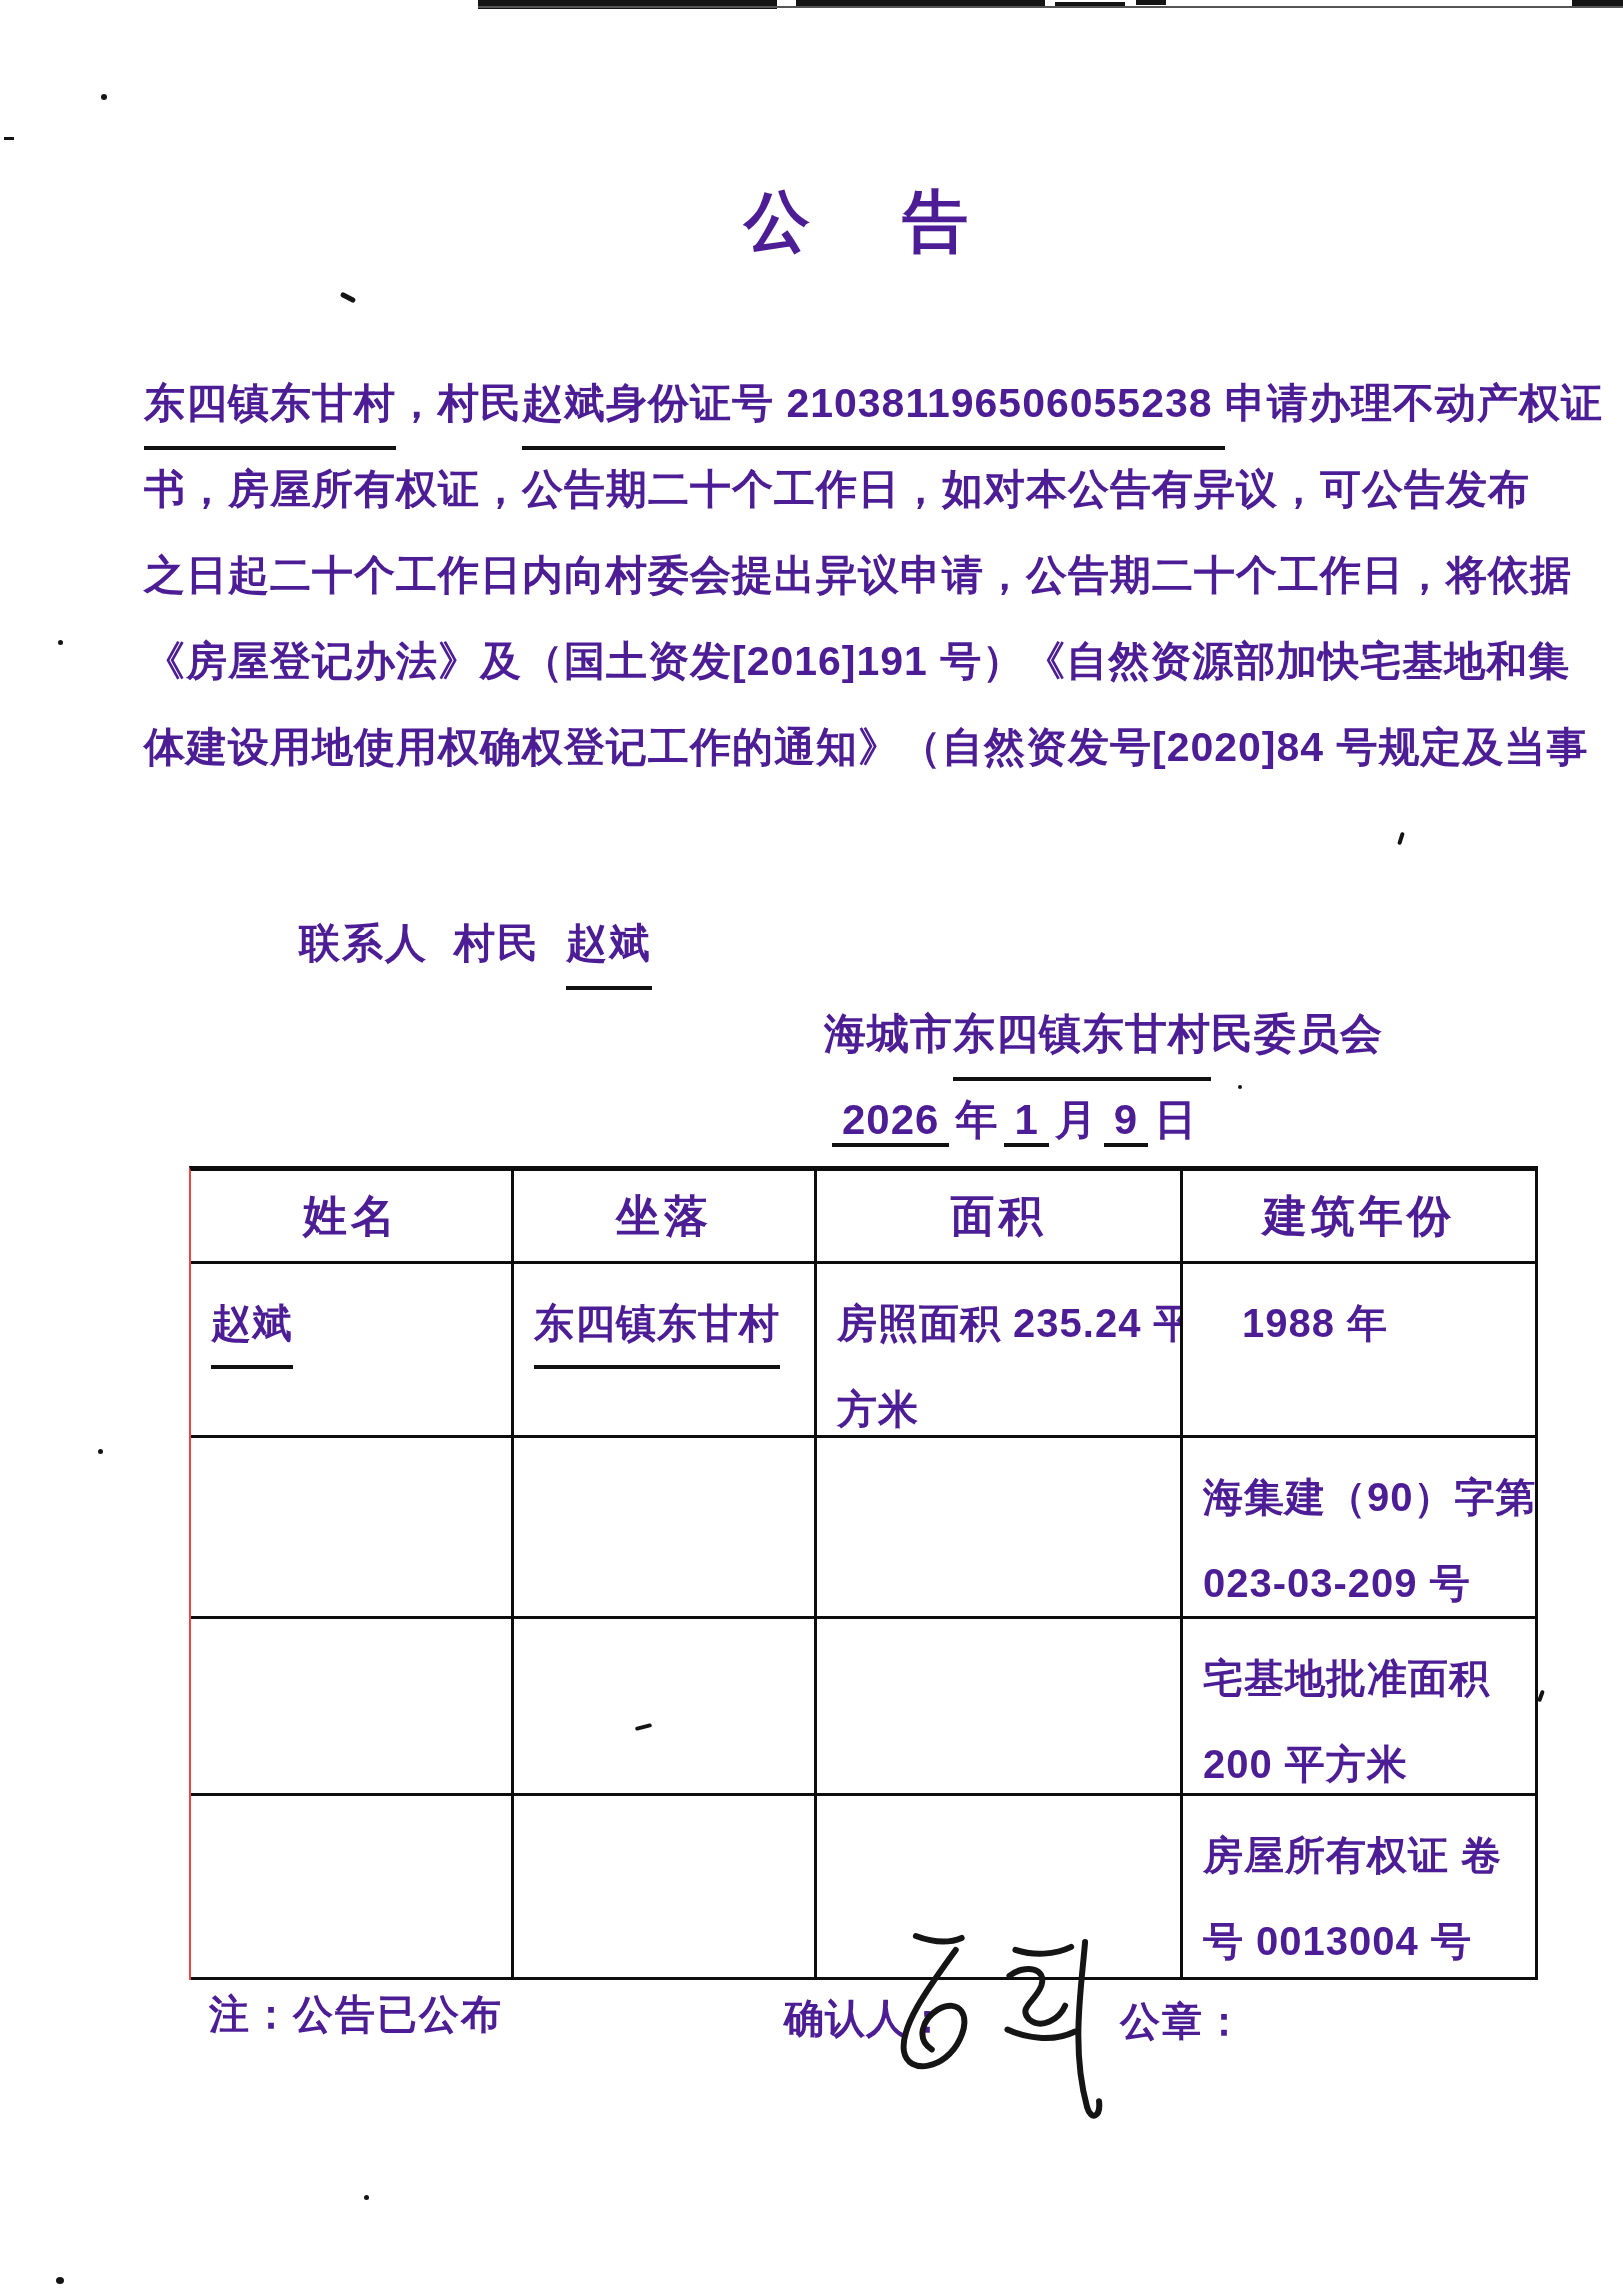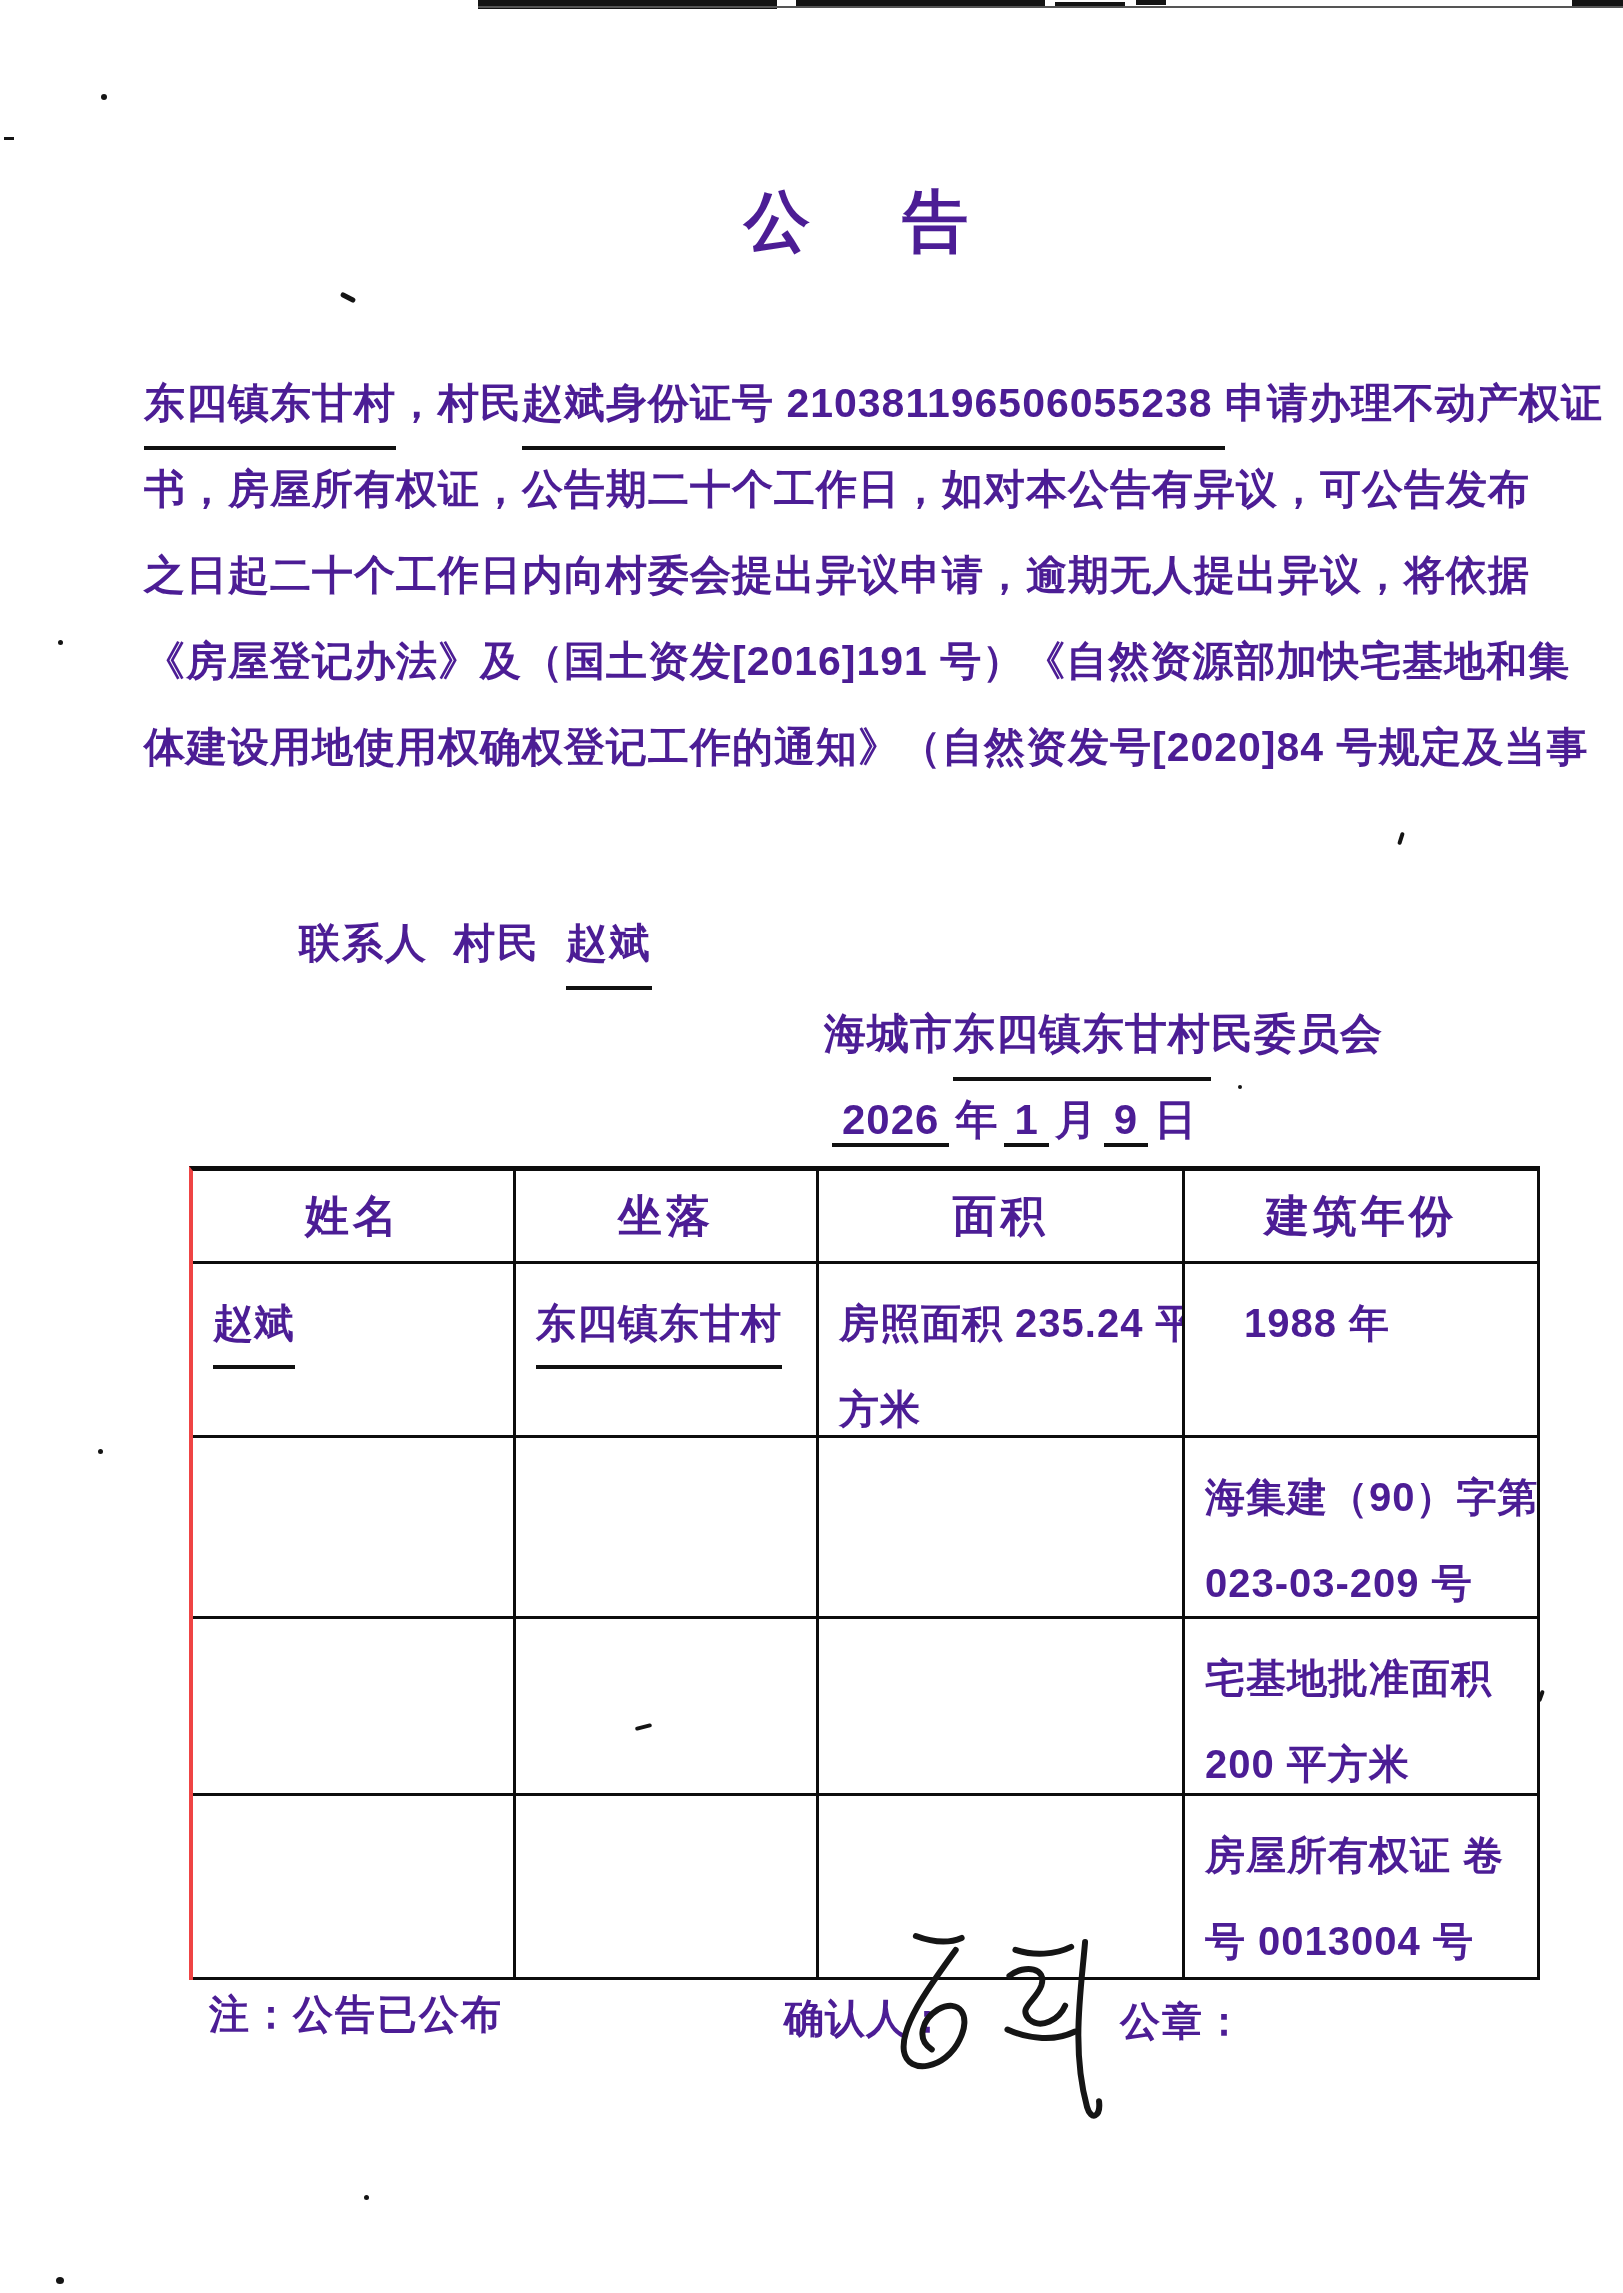--- a/index.html
+++ b/index.html
@@ -24,21 +24,21 @@
   .issuer { position:absolute; left:824px; top:995px; font-size:42px; letter-spacing:1px; white-space:nowrap; height:78px; line-height:78px;}
   .dateline { position:absolute; left:832px; top:1081px; font-size:42px; letter-spacing:1px; white-space:nowrap; height:78px; line-height:78px;}
   .dateline .num { padding:0 10px; }
   .dateline .lbl { margin:0 6px; }
   
   .ntable {
     position:absolute; left:189px; top:1166px;
     display:grid;
     grid-template-columns:323px 303px 366px 355px;
     grid-template-rows:93px 174px 181px 177px 184px;
-    border-top:5px solid #0d0d0d; border-left:4px solid #ef4444;
+    border-top:5px solid #0d0d0d; border-left:2px solid #ef4444;
   }
   .cell { border-right:3px solid #0d0d0d; border-bottom:3px solid #0d0d0d; font-size:40px; overflow:hidden; }
   .cell.th { display:flex; align-items:center; justify-content:center; font-size:44px; letter-spacing:4px; }
   .cell.td { padding:16px 12px 0 20px; line-height:86px; letter-spacing:1px; }
   .cell.td.year { padding-left:59px; }
   .cell .cl { height:86px; white-space:nowrap; }
   
   .f-note { position:absolute; left:209px; top:1987px; font-size:40px; letter-spacing:2px; }
   .f-confirm { position:absolute; left:748px; top:1991px; font-size:40px; letter-spacing:1px;margin-left:36px; }
   .f-seal { position:absolute; left:1120px; top:1994px; font-size:40px; letter-spacing:2px; }
@@ -69,21 +69,21 @@
   <div class="art" style="left:635px;top:1725px;width:17px;height:4px;transform:rotate(-14deg);border-radius:2px;"></div>
   <div class="art" style="left:1539px;top:1690px;width:4px;height:12px;transform:rotate(20deg);border-radius:2px;"></div>
   <div class="art dot" style="left:364px;top:2195px;width:5px;height:5px;"></div>
   <div class="art dot" style="left:56px;top:2277px;width:8px;height:7px;"></div>
 
   <div class="doc-title">公  告</div>
 
   <div class="para">
     <div class="bline"><span class="u">东四镇东甘村</span><span>，村民</span><span class="u">赵斌身份证号 210381196506055238 </span><span>申请办理不动产权证</span></div>
     <div class="bline">书，房屋所有权证，公告期二十个工作日，如对本公告有异议，可公告发布</div>
-    <div class="bline">之日起二十个工作日内向村委会提出异议申请，逾期无人提出异议，将依据</div>
+    <div class="bline">之日起二十个工作日内向村委会提出异议申请，公告期二十个工作日，将依据</div>
     <div class="bline">《房屋登记办法》及（国土资发[2016]191 号）《自然资源部加快宅基地和集</div>
     <div class="bline">体建设用地使用权确权登记工作的通知》（自然资发号[2020]84 号规定及当事</div>
   </div>
 
   <div class="contact">
     <span>联系人</span><span class="gap"></span><span>村民</span><span class="gap"></span><span class="u">赵斌</span>
   </div>
 
   <div class="issuer">
     <span>海城市</span><span class="u">东四镇东甘村</span><span>民委员会</span>

